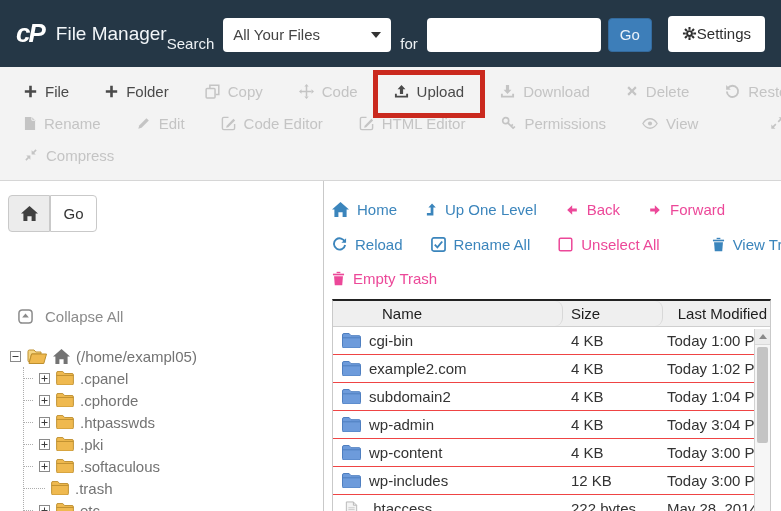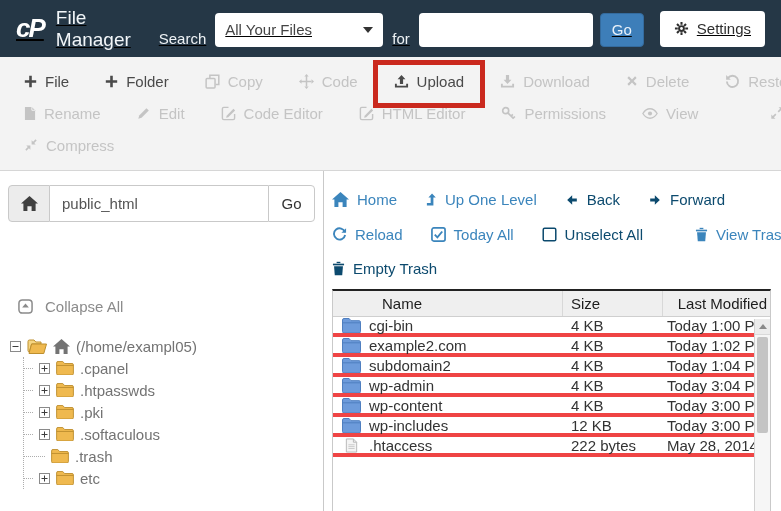--- a/index.html
+++ b/index.html
@@ -1,37 +1,37 @@
 <!DOCTYPE html>
 <html><head>
 <meta charset="utf-8">
 <style>
   * { box-sizing: border-box; margin: 0; padding: 0; }
   html,body { background:#e9e9e9; }
   body { font-family:"Liberation Sans", sans-serif; }
   .app { position:relative; width:781px; height:511px; background:#fff; overflow:hidden; }
 
   
-  .topbar { height:57px; background:#253746; display:flex; align-items:center; padding:0 16px;text-decoration:underline; }
+  .topbar { height:67px; background:#253746; display:flex; align-items:center; padding:0 16px; }
   .logo { color:#fff; font-weight:bold; font-style:italic; font-size:26px; letter-spacing:-2px; }
   .title { color:#f2f6f9; font-size:19px; font-weight:400; margin-left:12px; }
   .search-area { margin-left:auto; display:flex; align-items:flex-end; }
   .hlabel { color:#eef2f5; font-size:15px; }
   .select-fake { width:168px; height:34px; margin-left:9px; background:#fff; border-radius:4px;
                  display:flex; align-items:center; justify-content:space-between; padding:12px 10px;
                  font-size:15px; color:#444; cursor:default; }
   .caret-down { width:0; height:0; border-left:5px solid transparent; border-right:5px solid transparent;
                 border-top:6px solid #333; }
   .search-area .hlabel.for { margin-left:9px; }
   .searchinput { width:174px; height:34px; margin-left:9px; border:none; border-radius:4px;
                  padding:0 10px; font-size:15px; color:#333; outline:none; }
   .gobtn { width:44px; height:34px; margin-left:7px; background:#3d7eb9; border:1px solid #346b9e;
            border-radius:4px; color:#eaf2fa; font-size:15px; font-family:inherit; }
   .settingsbtn { height:36px; margin-left:16px; background:#fff; border:none; border-radius:4px;
-                 display:flex; align-items:center; gap:8px; padding:0 14px; font-size:15px; color:#2e2e2e;
+                 display:flex; align-items:center; gap:0; padding:0 14px; font-size:15px; color:#2e2e2e;
                  font-family:inherit; }
 
   
   .toolbar { background:#f3f3f3; border-bottom:1px solid #d6d6d6; padding:8px 0 9px; }
   .trow { display:flex; align-items:center; min-height:32px; padding-left:24px; }
   .tbtn { display:flex; align-items:center; gap:8px; font-size:15px; color:#4a4a4a; background:none;
           border:none; margin-right:36px; font-family:inherit; white-space:nowrap; }
   .tbtn.disabled { color:#c4c4c4; }
   .tdiv { width:1px; align-self:stretch; background:#d2d2d2; margin-right:36px; }
   .redframe { display:inline-flex; border:5px solid #ca291e; padding:8px 16px 13px 16px;
@@ -60,33 +60,33 @@
   .tchildren { margin-left:13px; border-left:1px dotted #adadad; }
   .tchildren .tnode { padding-left:0; }
   .stub { width:9px; border-top:1px dotted #adadad; flex:none; }
   .stub.wide { width:21px; }
   .ic { display:inline-flex; align-items:center; justify-content:center; flex:none; }
 
   
   .navrow { display:flex; align-items:center; min-height:33px; font-size:15px; }
   .navlink { display:flex; align-items:center; gap:8px; margin-right:28px; color:#3b85bc;
              background:none; border:none; font-size:15px; font-family:inherit; white-space:nowrap; }
-  .navlink.dim { color:#0c4a6e; }
+  .navlink.dim { color:#ec4899; }
   .navdiv { width:1px; height:36px; background:#d0d0d0; margin-right:24px; }
 
   
   .tablewrap { margin-top:4px; flex:1; position:relative; border:1px solid #c9c9c9;
                border-top:2px solid #222; background:#fff; overflow:hidden; }
   .thead { display:flex; align-items:stretch; height:26px; background:#efefef;
            border-bottom:1px solid #cfcfcf; font-size:15px; color:#1d1d1d; }
-  .th { display:flex; align-items:center; }
+  .th { display:flex; align-items:center;border-radius:8px; }
   .th-name { flex:1; padding-left:49px; border-right:1px solid #d8d8d8; }
   .th-size { width:100px; padding-left:8px; border-right:1px solid #d8d8d8; }
   .th-mod { width:107px; justify-content:flex-end; padding-right:3px; }
-  .frow { display:flex; align-items:center; height:20px; border-bottom:4px solid #ef4444;
+  .frow { display:flex; align-items:center; height:28px; border-bottom:1px solid #ef4444;
           font-size:15px; color:#333; }
   .td-icon { width:36px; display:flex; justify-content:center; flex:none; }
   .td-name { flex:1; min-width:0; }
   .td-size { width:100px; padding-left:8px; flex:none; }
   .td-mod { width:107px; padding-left:4px; flex:none; white-space:nowrap; overflow:hidden; }
 
   
   .vscroll { position:absolute; top:28px; right:0; bottom:0; width:16px; background:#f6f6f6;
              border-left:1px solid #d2d2d2; }
   .vs-up { height:16px; background:#ececec; border-bottom:1px solid #d9d9d9;
@@ -281,21 +281,20 @@
 
     <aside class="sidebar">
       <div class="pathgroup">
         <span class="path-home">
           <span class="ic">
               <svg width="17" height="15" viewBox="0 0 17 15">
                 <path d="M8.5 0L17 7.6h-2.4V15h-4V10.2H6.4V15h-4V7.6H0z" fill="currentColor"></path>
               </svg>
             </span>
         </span>
-        <input class="path-input" value="public_html" style="">
         <button class="path-go">Go</button>
       </div>
 
       <div class="collapse-link">
         <span class="ic">
             <svg width="15" height="15" viewBox="0 0 16 16">
               <rect x="1" y="1" width="14" height="14" rx="3.5" fill="none" stroke="currentColor" stroke-width="1.6"></rect>
               <path d="M8 4.8l3.6 4.2H4.4z" fill="currentColor"></path>
             </svg>
           </span>
@@ -347,62 +346,78 @@
                   <rect x="0.5" y="0.5" width="10" height="10" fill="#fff" stroke="#8a8a8a"></rect>
                   <path d="M2.5 5.5h6M5.5 2.5v6" stroke="#3e3e3e"></path>
                 </svg>
               </span>
               <span class="ic">
                 <svg width="18" height="14" viewBox="0 0 19 15">
                   <path d="M.5 2A1.5 1.5 0 0 1 2 .5h5.1l1.9 2.2H17A1.5 1.5 0 0 1 18.5 4.2v9.3A1.5 1.5 0 0 1 17 15H2A1.5 1.5 0 0 1 .5 13.5z" fill="#efb94f" stroke="#bd8f2f"></path>
                   <path d="M.5 4.8h18" stroke="#bd8f2f"></path>
                 </svg>
               </span>
-              <span>.htpasswds</span>
+              <span>.cphorde</span>
             </div>
             <div class="tnode">
               <span class="stub"></span>
               <span class="ic">
                 <svg width="11" height="11" viewBox="0 0 11 11">
                   <rect x="0.5" y="0.5" width="10" height="10" fill="#fff" stroke="#8a8a8a"></rect>
                   <path d="M2.5 5.5h6M5.5 2.5v6" stroke="#3e3e3e"></path>
                 </svg>
               </span>
               <span class="ic">
                 <svg width="18" height="14" viewBox="0 0 19 15">
                   <path d="M.5 2A1.5 1.5 0 0 1 2 .5h5.1l1.9 2.2H17A1.5 1.5 0 0 1 18.5 4.2v9.3A1.5 1.5 0 0 1 17 15H2A1.5 1.5 0 0 1 .5 13.5z" fill="#efb94f" stroke="#bd8f2f"></path>
                   <path d="M.5 4.8h18" stroke="#bd8f2f"></path>
                 </svg>
               </span>
-              <span>.pki</span>
+              <span>.htpasswds</span>
             </div>
             <div class="tnode">
               <span class="stub"></span>
               <span class="ic">
                 <svg width="11" height="11" viewBox="0 0 11 11">
                   <rect x="0.5" y="0.5" width="10" height="10" fill="#fff" stroke="#8a8a8a"></rect>
                   <path d="M2.5 5.5h6M5.5 2.5v6" stroke="#3e3e3e"></path>
                 </svg>
               </span>
               <span class="ic">
                 <svg width="18" height="14" viewBox="0 0 19 15">
                   <path d="M.5 2A1.5 1.5 0 0 1 2 .5h5.1l1.9 2.2H17A1.5 1.5 0 0 1 18.5 4.2v9.3A1.5 1.5 0 0 1 17 15H2A1.5 1.5 0 0 1 .5 13.5z" fill="#efb94f" stroke="#bd8f2f"></path>
                   <path d="M.5 4.8h18" stroke="#bd8f2f"></path>
                 </svg>
               </span>
-              <span>.softaculous</span>
+              <span>.pki</span>
             </div>
             <div class="tnode">
-              <span class="stub wide"></span>
+              <span class="stub"></span>
+              <span class="ic">
+                <svg width="11" height="11" viewBox="0 0 11 11">
+                  <rect x="0.5" y="0.5" width="10" height="10" fill="#fff" stroke="#8a8a8a"></rect>
+                  <path d="M2.5 5.5h6M5.5 2.5v6" stroke="#3e3e3e"></path>
+                </svg>
+              </span>
               <span class="ic">
                 <svg width="18" height="14" viewBox="0 0 19 15">
                   <path d="M.5 2A1.5 1.5 0 0 1 2 .5h5.1l1.9 2.2H17A1.5 1.5 0 0 1 18.5 4.2v9.3A1.5 1.5 0 0 1 17 15H2A1.5 1.5 0 0 1 .5 13.5z" fill="#efb94f" stroke="#bd8f2f"></path>
                   <path d="M.5 4.8h18" stroke="#bd8f2f"></path>
                 </svg>
               </span>
+              <span>.softaculous</span>
+            </div>
+            <div class="tnode">
+              <span class="stub wide"></span>
+              <span class="ic">
+                <svg width="18" height="14" viewBox="0 0 19 15">
+                  <path d="M.5 2A1.5 1.5 0 0 1 2 .5h5.1l1.9 2.2H17A1.5 1.5 0 0 1 18.5 4.2v9.3A1.5 1.5 0 0 1 17 15H2A1.5 1.5 0 0 1 .5 13.5z" fill="#efb94f" stroke="#bd8f2f"></path>
+                  <path d="M.5 4.8h18" stroke="#bd8f2f"></path>
+                </svg>
+              </span>
               <span>.trash</span>
             </div>
             <div class="tnode">
               <span class="stub"></span>
               <span class="ic">
                 <svg width="11" height="11" viewBox="0 0 11 11">
                   <rect x="0.5" y="0.5" width="10" height="10" fill="#fff" stroke="#8a8a8a"></rect>
                   <path d="M2.5 5.5h6M5.5 2.5v6" stroke="#3e3e3e"></path>
                 </svg>
               </span>
@@ -463,21 +478,21 @@
             </span>
           <span>Reload</span>
         </button>
         <button class="navlink">
           <span class="ic">
               <svg width="15" height="15" viewBox="0 0 16 16">
                 <rect x="1" y="1" width="14" height="14" rx="2" fill="none" stroke="currentColor" stroke-width="1.8"></rect>
                 <path d="M4 8.2l2.8 2.8L12 4.8" fill="none" stroke="currentColor" stroke-width="2"></path>
               </svg>
             </span>
-          <span>Today All</span>
+          <span>Rename All</span>
         </button>
         <button class="navlink dim">
           <span class="ic">
               <svg width="15" height="15" viewBox="0 0 16 16">
                 <rect x="1.3" y="1.3" width="13.4" height="13.4" rx="1.5" fill="none" stroke="currentColor" stroke-width="1.6"></rect>
               </svg>
             </span>
           <span>Unselect All</span>
         </button>
         <span class="navdiv"></span>

